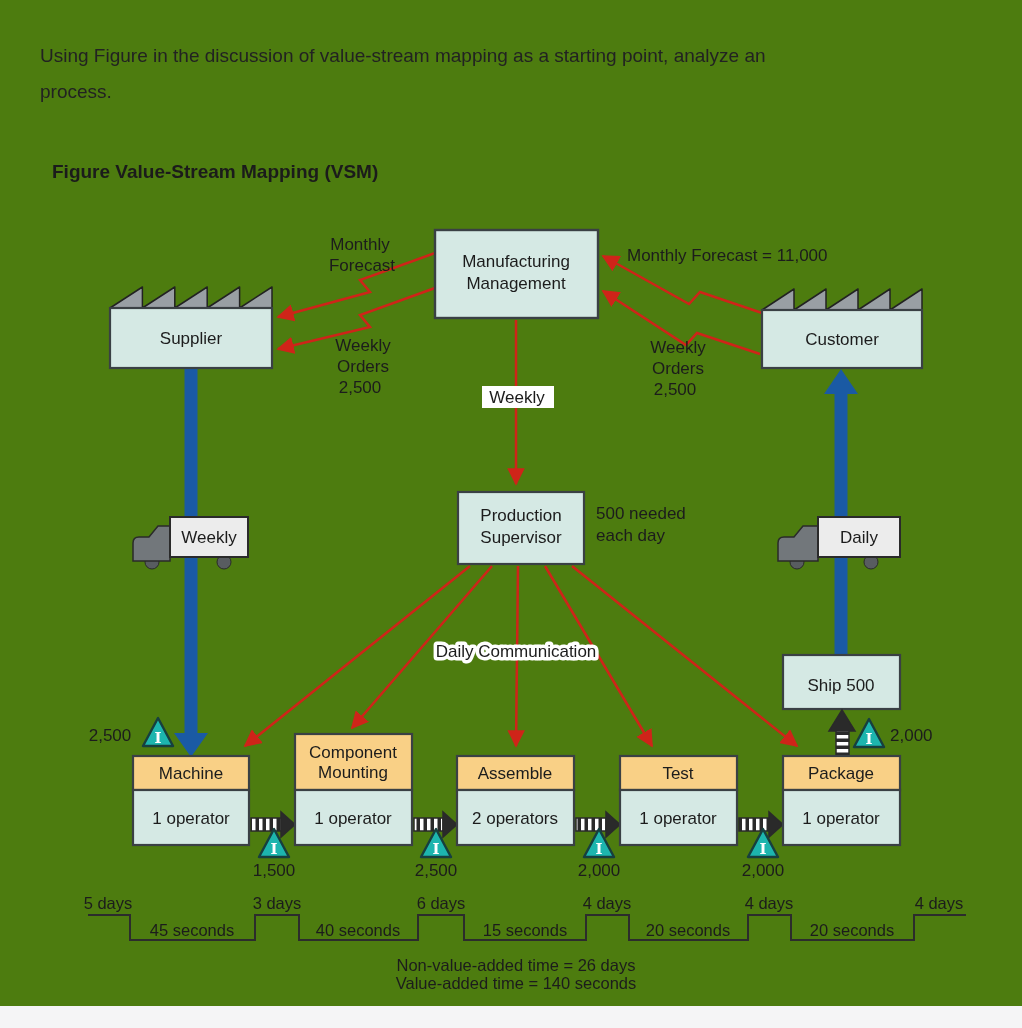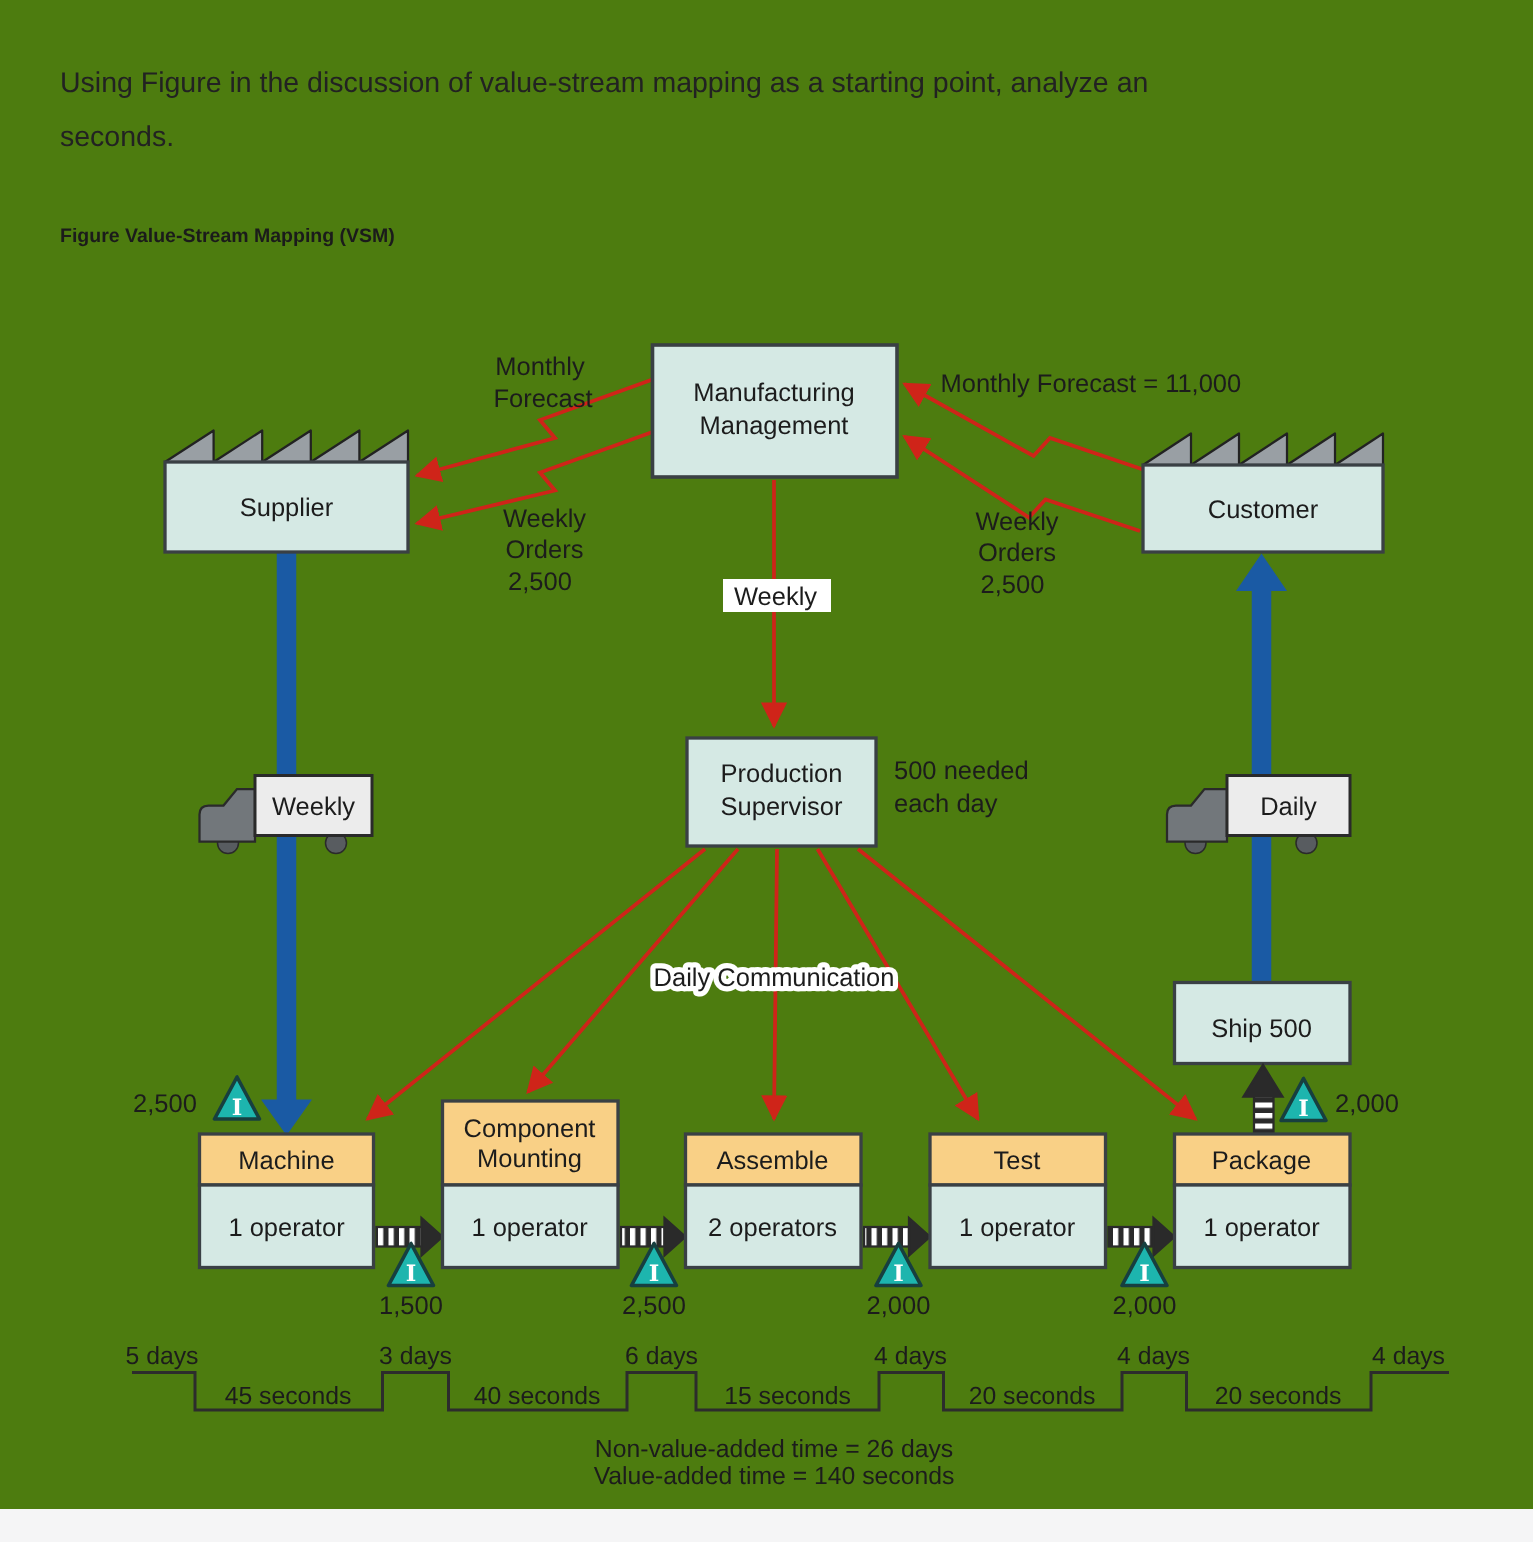--- a/index.html
+++ b/index.html
@@ -1,36 +1,36 @@
 <!DOCTYPE html>
 <html><head>
 <meta charset="utf-8">
 <style>
   html,body{margin:0;padding:0;background:#ffffff;}
   .page{position:relative;width:1022px;height:1028px;background:#4d7c0f;overflow:hidden;
         font-family:"Liberation Sans",sans-serif;}
   .question{position:absolute;left:40px;top:38px;width:960px;font-size:19px;line-height:36px;color:#222;}
-  .figure-title{position:absolute;left:40px;top:149px;margin:0;font-size:13px;font-weight:bold;color:#1b1b1b;}
+  .figure-title{position:absolute;left:40px;top:149px;margin:12px;font-size:19px;font-weight:bold;color:#1b1b1b;}
   .diagram-svg{position:absolute;left:0;top:0;}
   .footer-band{position:absolute;left:0;top:1006px;width:1022px;height:22px;background:#f5f5f6;}
   text{font-family:"Liberation Sans",sans-serif;fill:#1c1c1c;}
   .lbl{font-size:17px;}
   .small{font-size:16.5px;}
   .boxtext{font-size:17px;}
   .halo{paint-order:stroke;stroke:#ffffff;stroke-width:7px;stroke-linejoin:round;}
   .inv-i{font-family:"DejaVu Serif",serif;font-weight:bold;font-size:15px;fill:#ffffff;}
 </style>
 </head>
 <body>
 
 <div class="page">
 
   <div class="question">
     <div>Using Figure in the discussion of value-stream mapping as a starting point, analyze an</div>
-    <div>seconds.</div>
+    <div>process.</div>
   </div>
 
   <h2 class="figure-title">Figure Value-Stream Mapping (VSM)</h2>
 
   <svg class="diagram-svg" width="1022" height="1028" viewBox="0 0 1022 1028">
     <defs>
       <marker id="arrowR" viewBox="0 0 10 10" refX="9" refY="5" markerWidth="7" markerHeight="7" orient="auto">
         <path d="M0,0 L10,5 L0,10 Z" fill="#cf2419"></path>
       </marker>
       <pattern id="stripeH" width="7" height="14" patternUnits="userSpaceOnUse">

